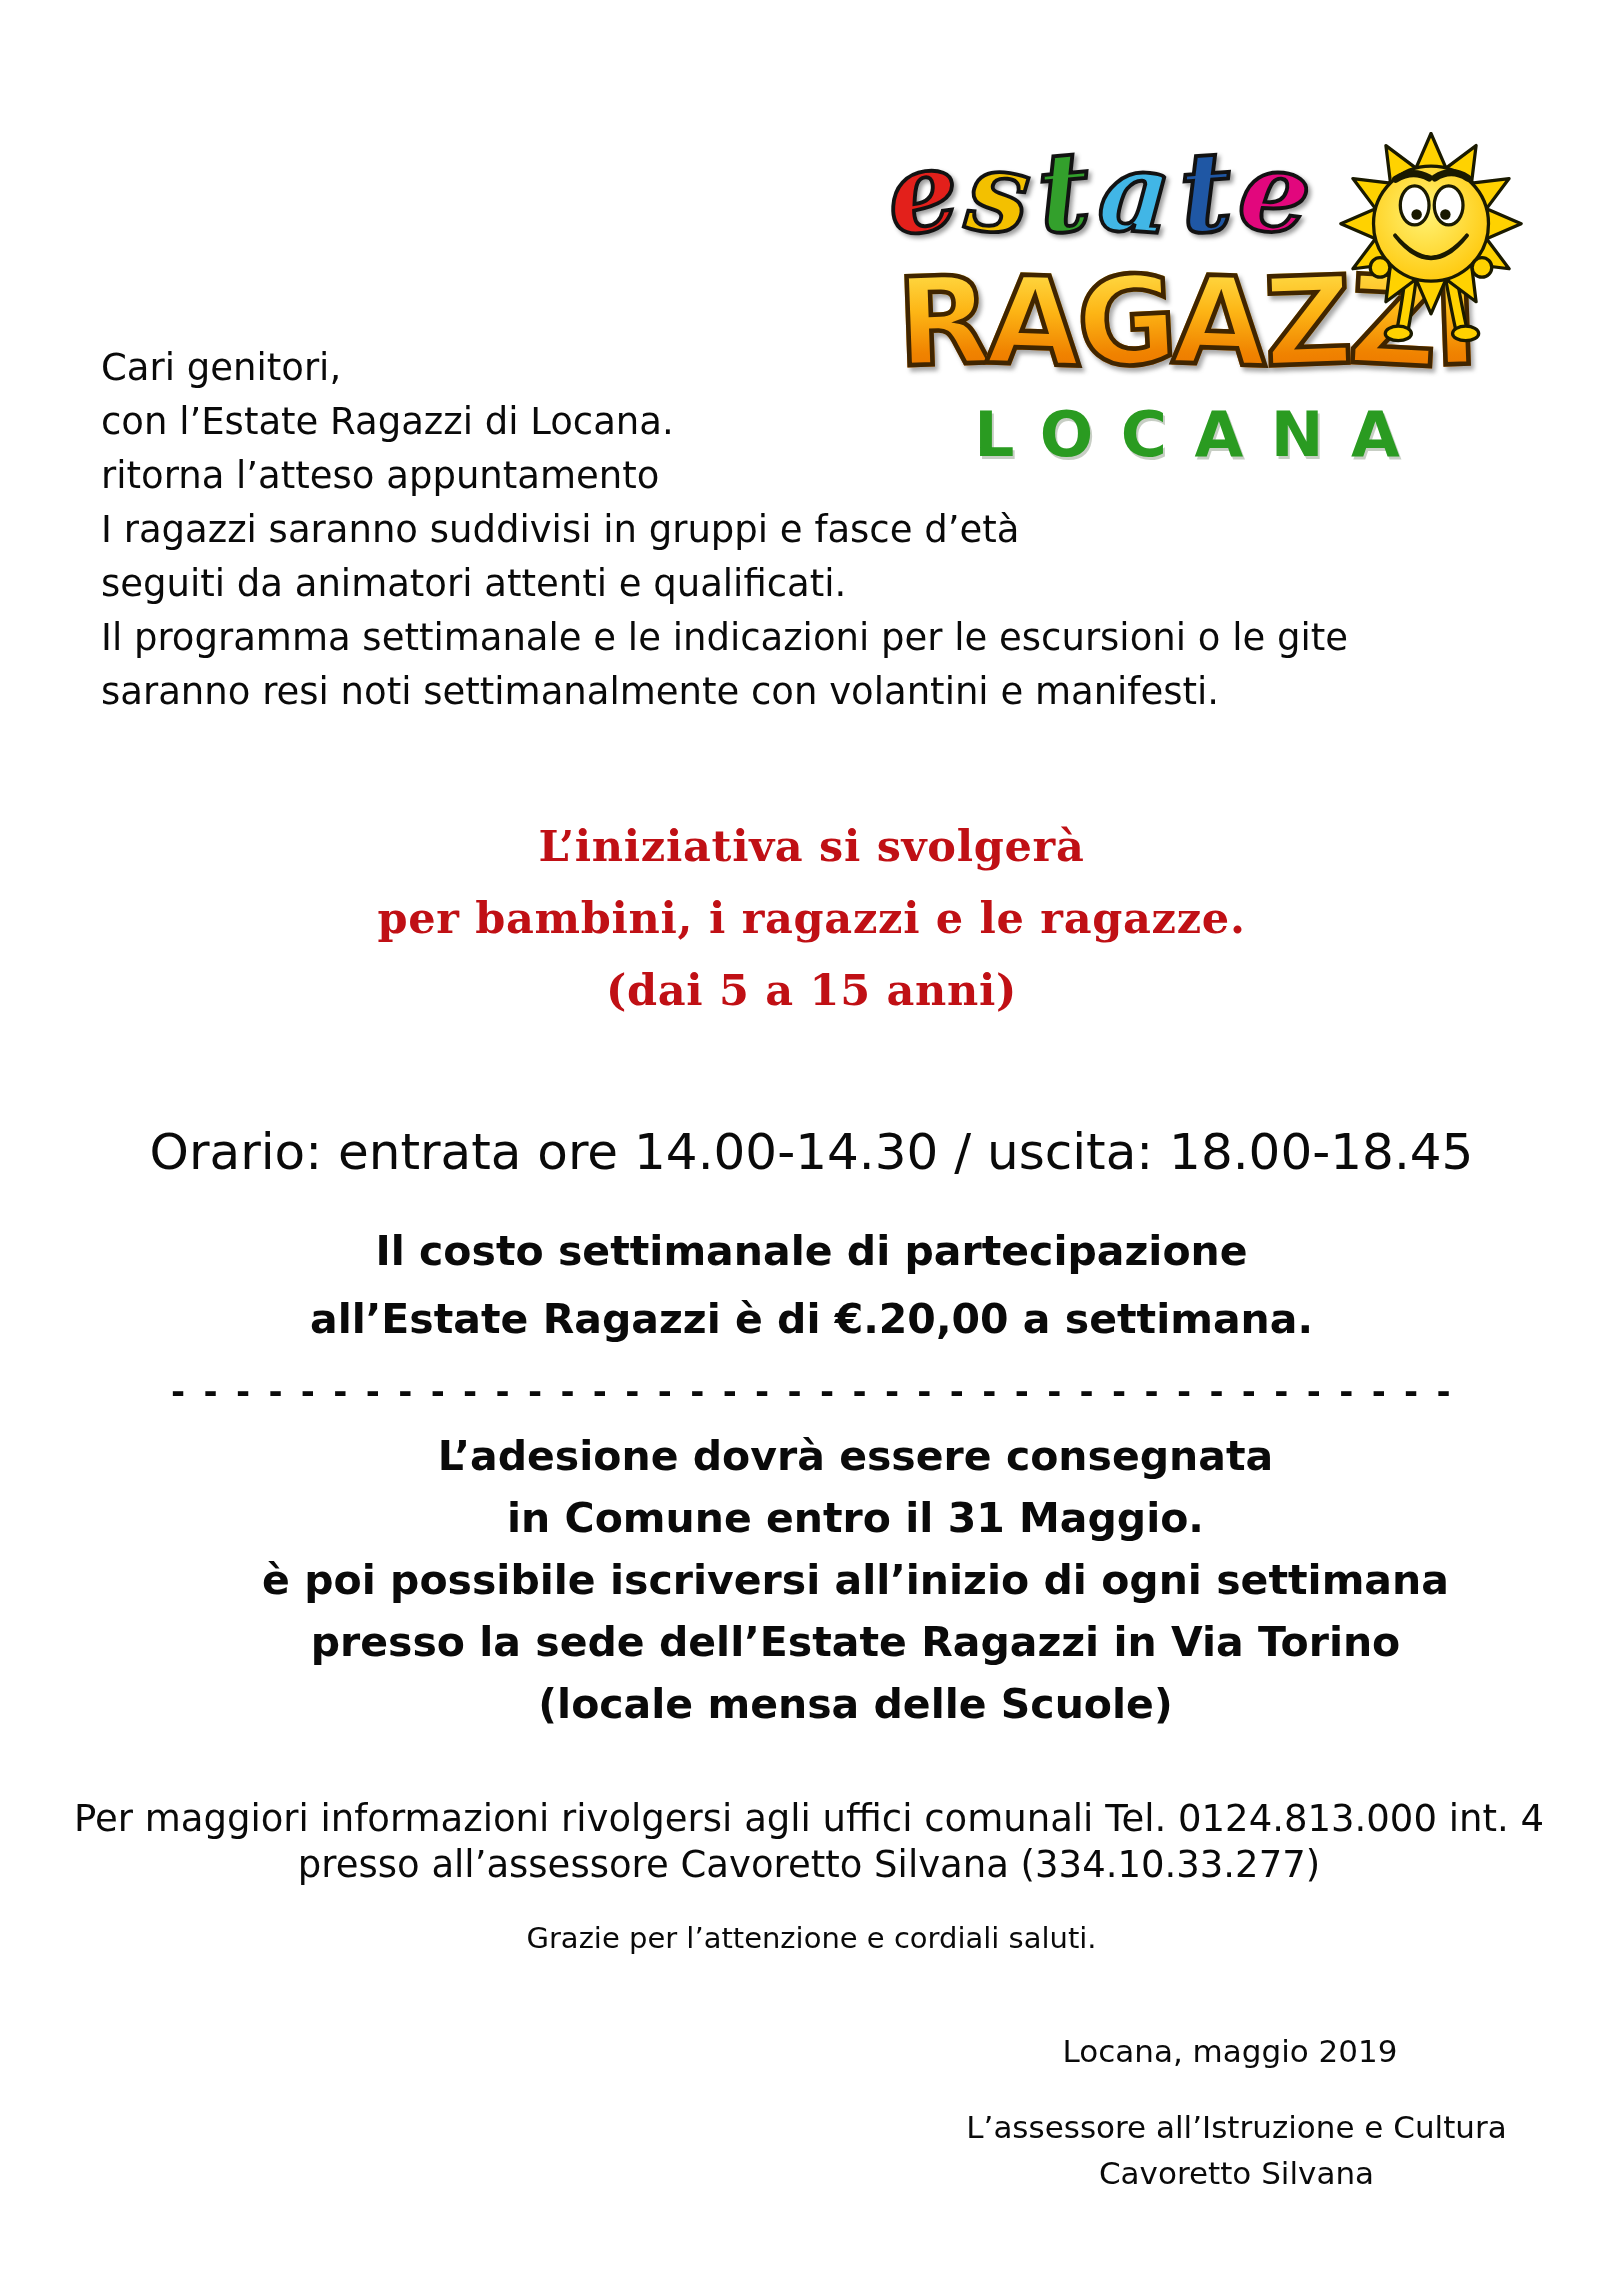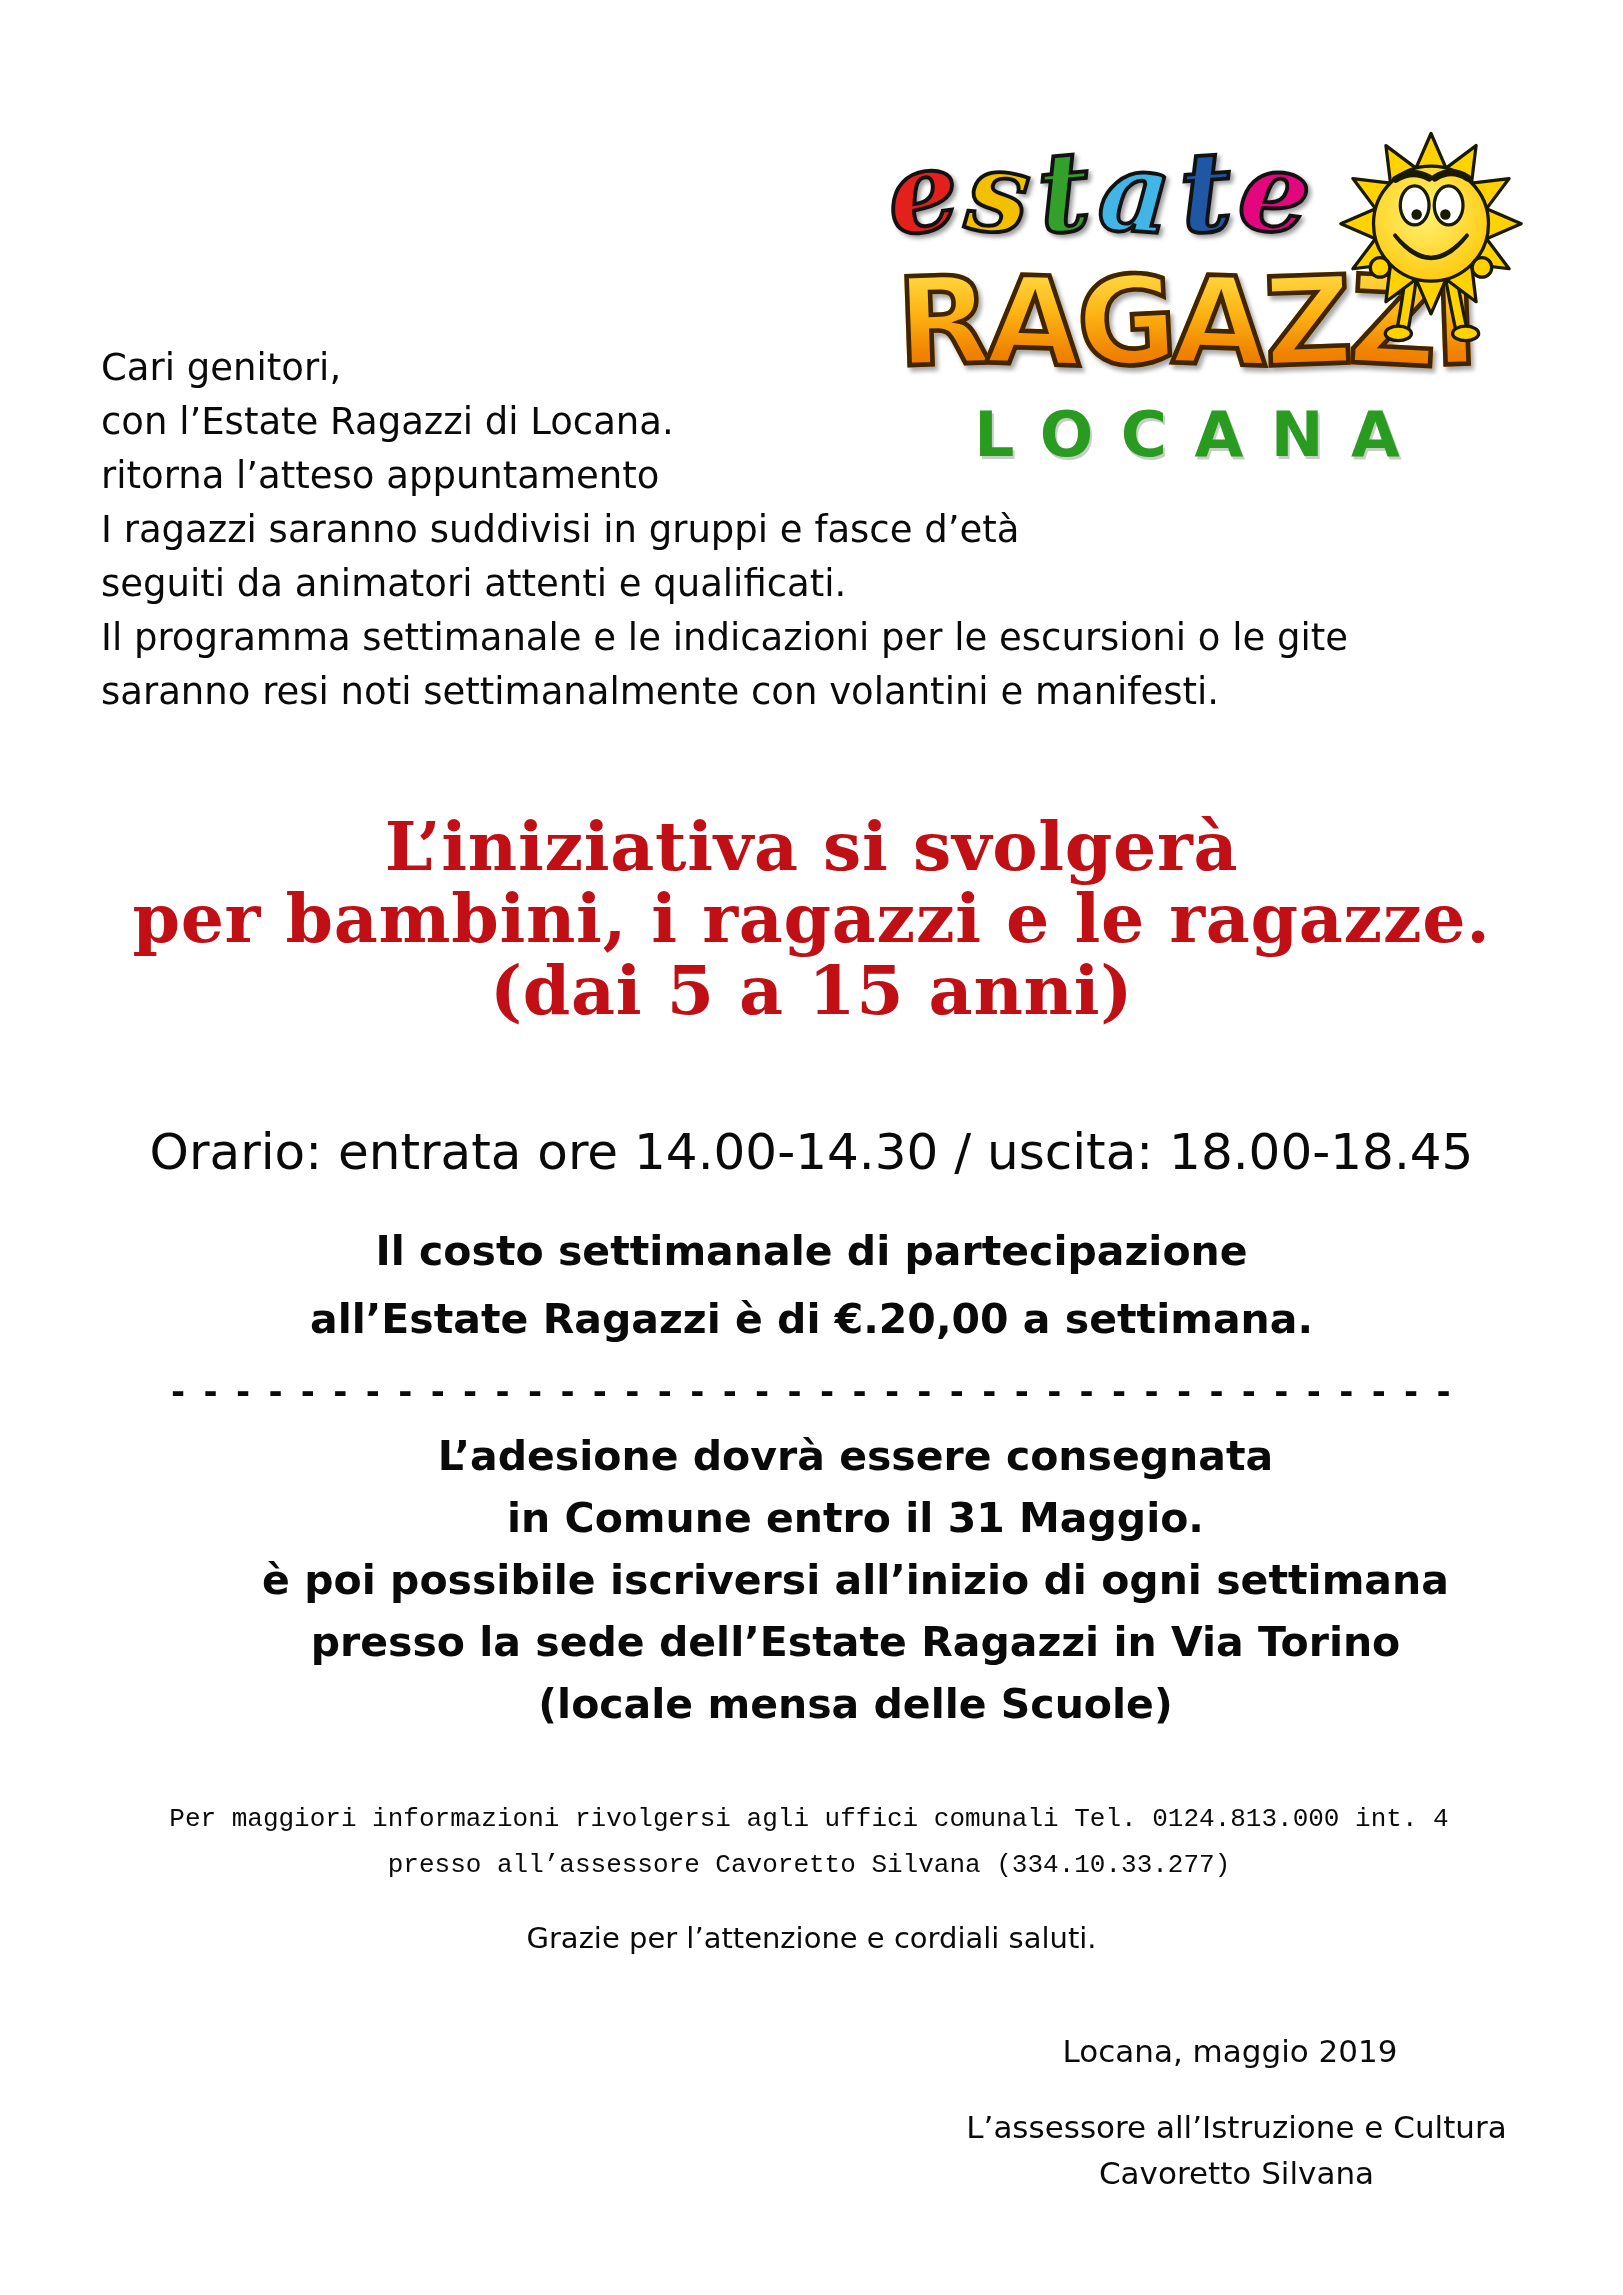--- a/index.html
+++ b/index.html
@@ -54,31 +54,31 @@
     z-index:2;
   }
   #sun { left:450px; top:7.9px; width:196px; height:216px; z-index:3; }
 
   
   .comic { font-family:"DejaVu Sans", sans-serif; }
   #intro { left:101px; top:341px; width:1492px; font-size:37px; line-height:54px; }
   #highlight {
     left:0; top:810px; width:1623px; text-align:center;
     font-family:"DejaVu Serif", serif; font-weight:bold;
-    font-size:68px; line-height:72px; color:#c01015; letter-spacing:0.7px;
+    font-size:43px; line-height:72px; color:#c01015; letter-spacing:0.7px;
   }
   #orario { left:0; top:1126px; width:1623px; text-align:center; font-size:50px; line-height:52px; }
   #cost { left:0; top:1217px; width:1623px; text-align:center; font-weight:bold; font-size:41px; line-height:68px; }
   #divider {
     left:0; top:1372px; width:1623px; text-align:center;
     font-weight:bold; font-size:34px; line-height:39px;
     word-spacing:3.9px; letter-spacing:1.3px; white-space:nowrap;
   }
   #adesione { left:0; top:1425px; width:1623px; text-align:center; font-weight:bold; font-size:41px; line-height:62px;margin-left:44px; }
-  #info { left:0; top:1796px; width:1618px; text-align:center; font-size:26px; line-height:46px;font-family:Liberation Mono, monospace; }
+  #info { left:0; top:1796px; width:1618px; text-align:center; font-size:37px; line-height:46px; }
   #thanks { left:0; top:1919px; width:1623px; text-align:center; font-size:29px; line-height:39px; }
   #closing-date { left:942px; top:2031px; width:576px; text-align:center; font-size:31px; line-height:41px; }
   #closing-sign { left:916px; top:2104px; width:641px; text-align:center; font-size:31px; line-height:46px; }
 </style>
 </head>
 <body>
 
 <div id="page">
 
   <div id="logo" class="abs">

